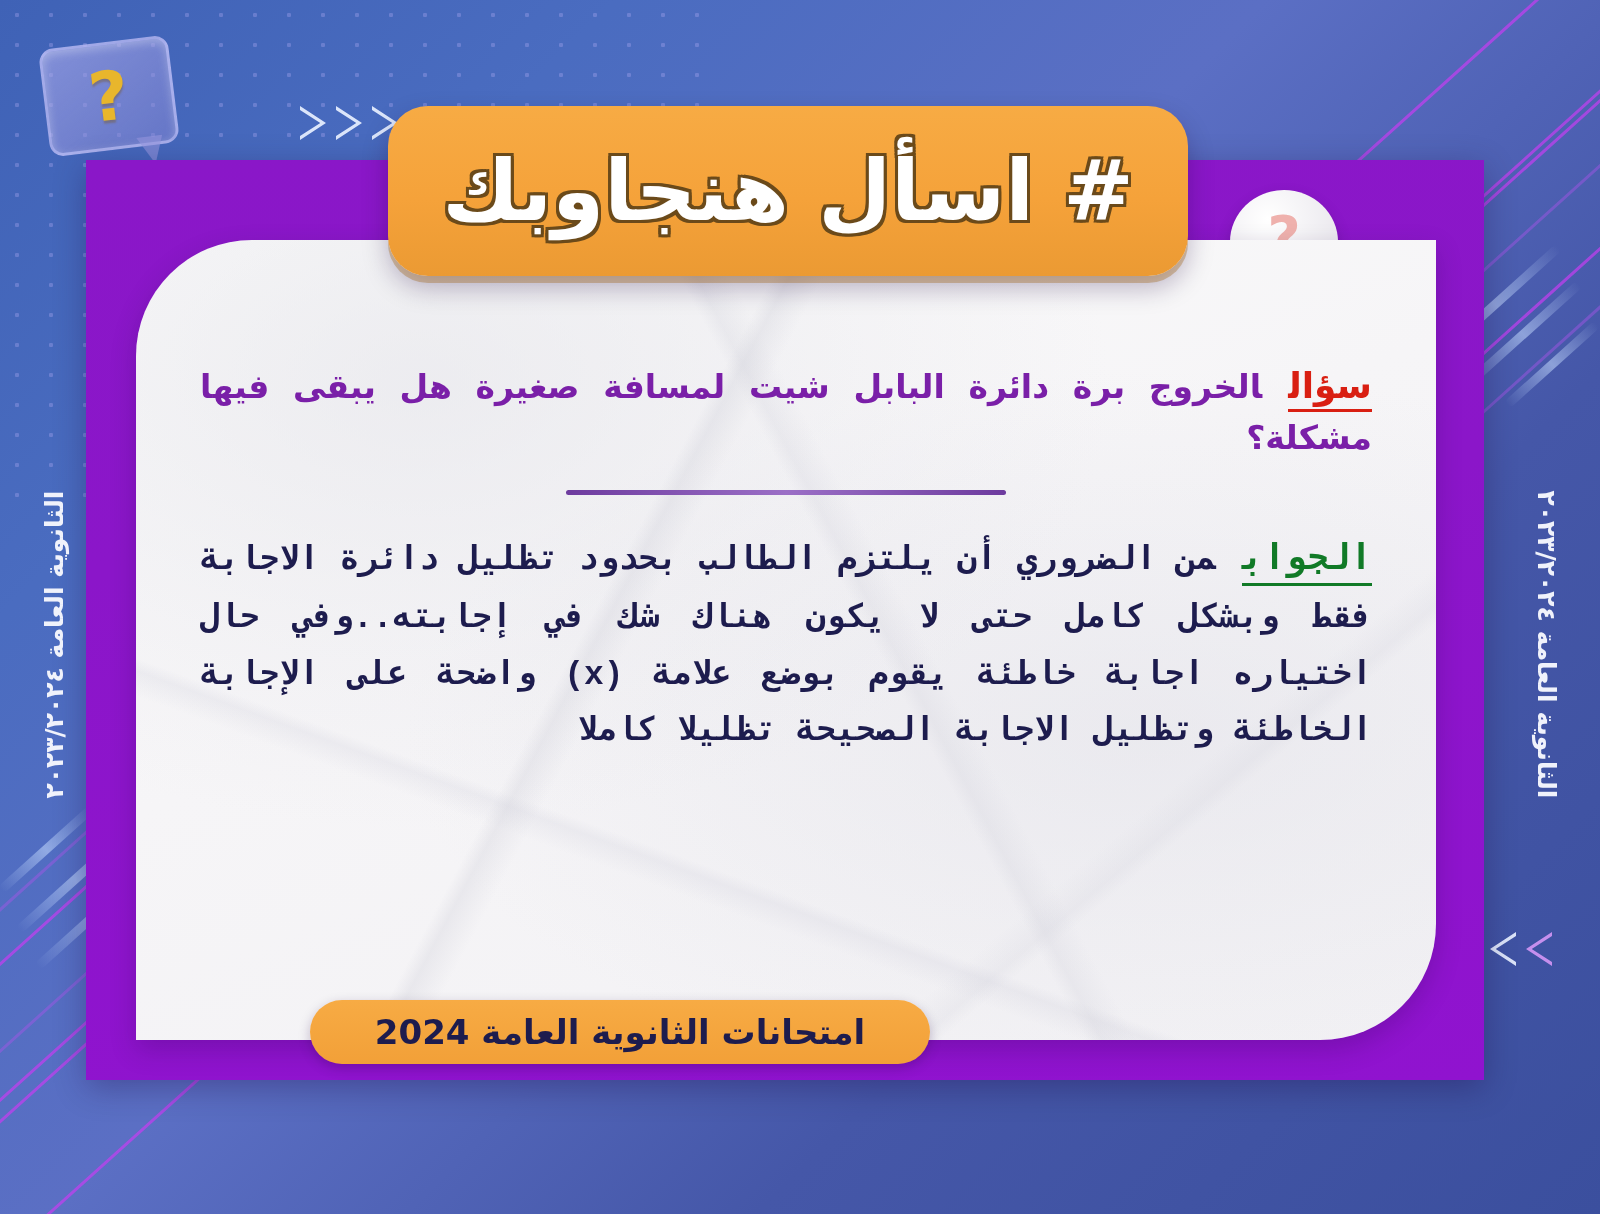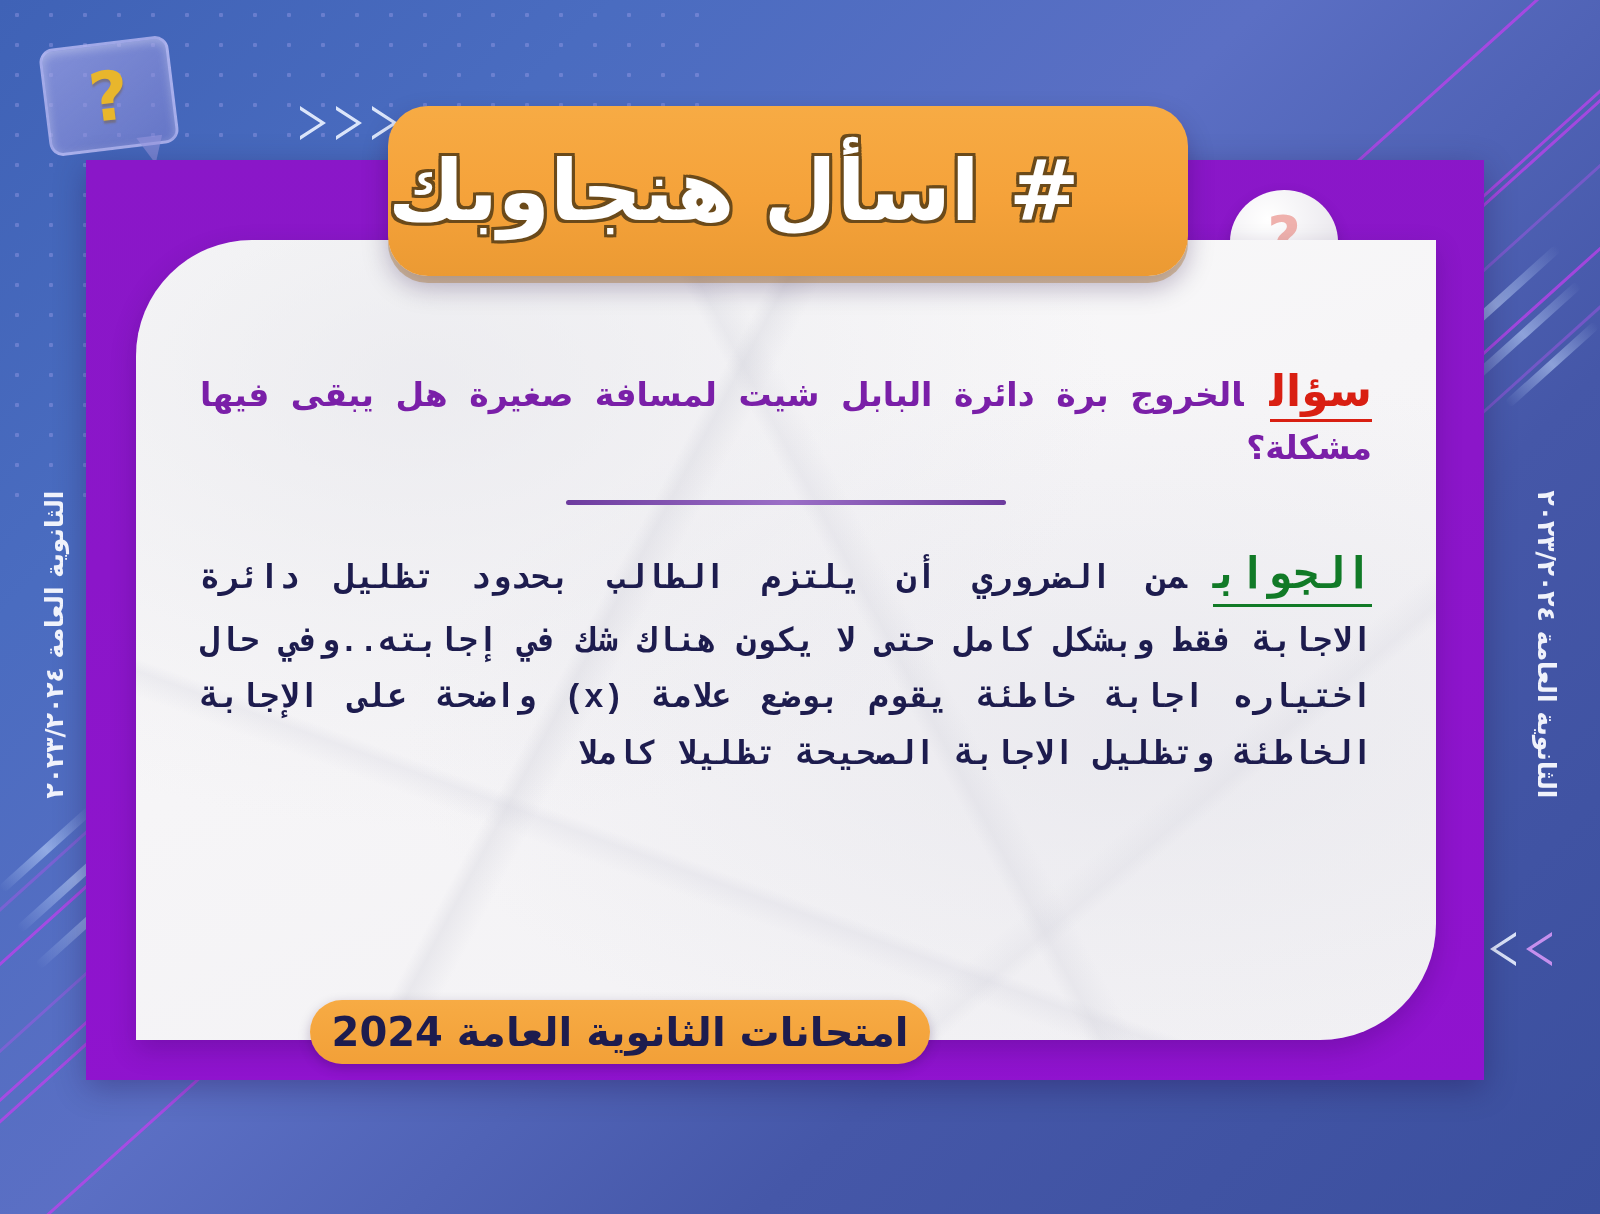--- a/index.html
+++ b/index.html
@@ -186,21 +186,21 @@
   .qa-line {
     line-height: 1.42;
     font-size: 33px;
     font-weight: 700;
     color: #251a52;
     text-align: justify;
     text-align-last: right;
   }
 
   .label {
-    font-size: 44px;
+    font-size: 36px;
     font-weight: 700;
     padding-bottom: 3px;
     margin-left: 26px;
     white-space: nowrap;
   }
   .label-q {
     color: #d91f12;
     border-bottom: 3px solid #d91f12;
   }
   .label-a {
@@ -235,21 +235,21 @@
 
   
   .header-badge {
     position: absolute;
     left: 388px; top: 106px;
     width: 800px; height: 170px;
     background: linear-gradient(180deg, #f7ab44 0%, #f5a23a 55%, #eb9a33 100%);
     border-radius: 40px;
     display: flex;
     align-items: center;
-    justify-content: flex-end;
+    justify-content: center;
     box-shadow: 0 7px 0 rgba(160,100,20,.35), 0 12px 26px rgba(30,0,60,.28);
     z-index: 6;
   }
   .header-badge .txt {
     font-size: 84px;
     font-weight: 700;
     color: #ffffff;
     letter-spacing: 1px;
     text-shadow:
       -3px -3px 0 #6b4a1a,  3px -3px 0 #6b4a1a,
@@ -263,21 +263,21 @@
     position: absolute;
     left: 310px; top: 1000px;
     width: 620px; height: 64px;
     background: linear-gradient(180deg, #f7ab44, #f2a038);
     border-radius: 34px;
     display: flex; align-items: center; justify-content: center;
     box-shadow: 0 4px 12px rgba(40,0,70,.25);
     z-index: 7;
   }
   .footer-badge .txt {
-    font-size: 40px;
+    font-size: 34px;
     font-weight: 700;
     color: #1d1c4e;
     white-space: nowrap;
   }
 
   
   .side-text {
     position: absolute;
     font-size: 25px;
     font-weight: 700;

